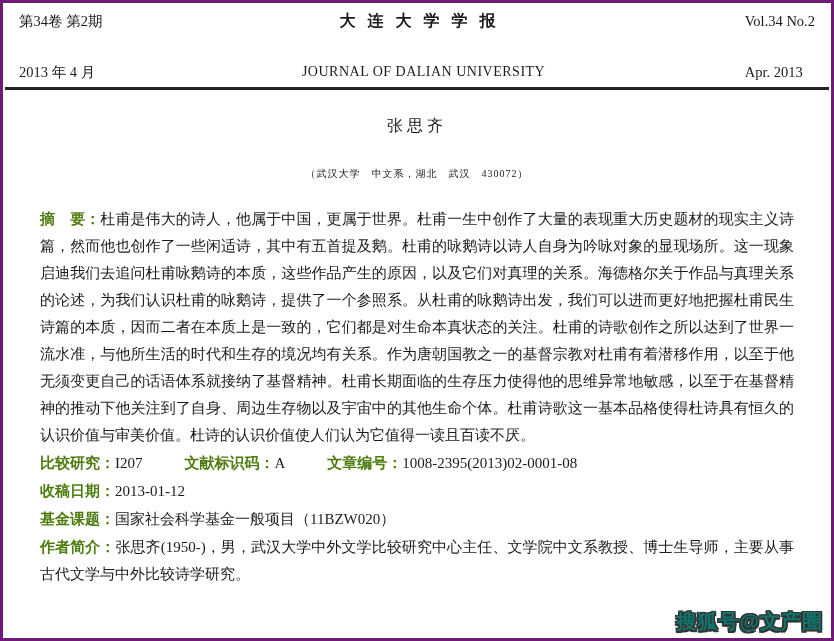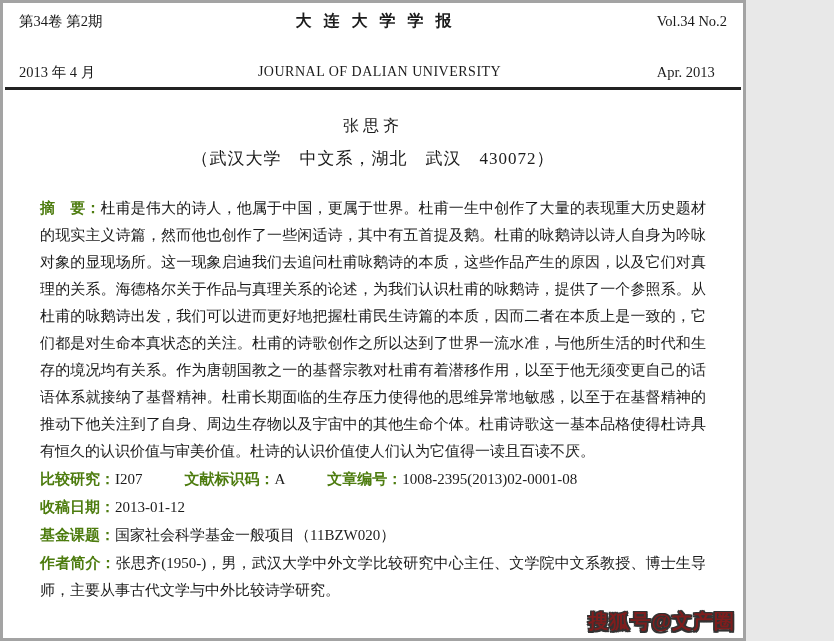--- a/index.html
+++ b/index.html
@@ -1,21 +1,21 @@
 <!DOCTYPE html>
 <html><head>
 <meta charset="utf-8">
 <style>
   * { margin: 0; padding: 0; box-sizing: border-box; }
   html, body { width: 834px; height: 641px; background: #e8e8e8; }
   .page {
     position: relative;
-    width: 746px; height: 641px;
+    width: 834px; height: 641px;
     background: #ffffff;
-    border: 3px solid #a3a3a3;
+    border: 3px solid #701a75;
     color: #1b1b1b;
     font-family: "Liberation Serif", "DejaVu Serif", serif;
     overflow: hidden;
   }
   
   .header {
     display: flex;
     justify-content: space-between;
     align-items: stretch;
     padding: 8px 16px 5px 16px;
@@ -49,23 +49,23 @@
     letter-spacing: 2px;
     color: #151515;
   }
   .author {
     margin-top: 26px;
     text-align: center;
     font-size: 16px;
     letter-spacing: 4px;
   }
   .affil {
-    margin-top: 10px;
+    margin-top: 30px;
     text-align: center;
-    font-size: 17px;
+    font-size: 10px;
     letter-spacing: 1px;
   }
   
   .content {
     margin: 24px 37px 0 37px;
     font-size: 15px;
     line-height: 27px;
     text-align: justify;
   }
   .content p { margin: 0; }
@@ -77,21 +77,21 @@
   .group { margin-right: 42px; }
   
   .watermark {
     position: absolute;
     right: 8px;
     bottom: 3px;
     font-family: "Liberation Sans", "DejaVu Sans", sans-serif;
     font-weight: 700;
     font-size: 20px;
     letter-spacing: 1px;
-    color: #7f1d1d;
+    color: #0f766e;
     text-shadow:
       -1.5px -1.5px 0 #333, 1.5px -1.5px 0 #333,
       -1.5px 1.5px 0 #333, 1.5px 1.5px 0 #333,
       0 -1.5px 0 #333, 0 1.5px 0 #333,
       -1.5px 0 0 #333, 1.5px 0 0 #333;
     text-align: right;
   }
 </style>
 </head>
 <body>

